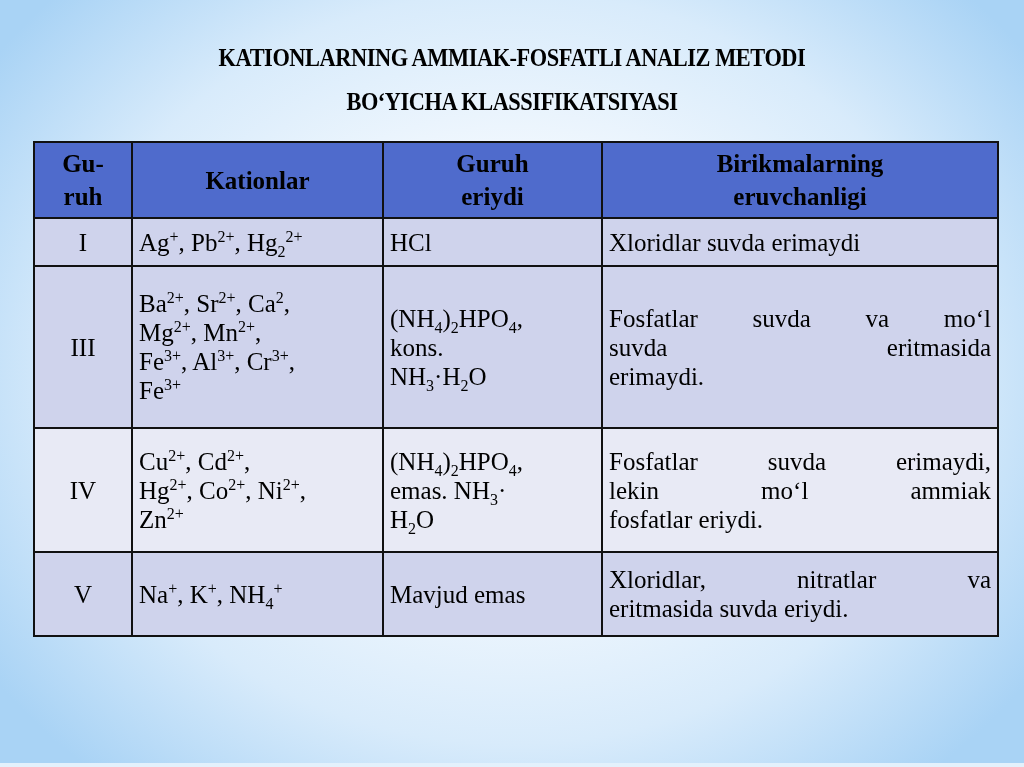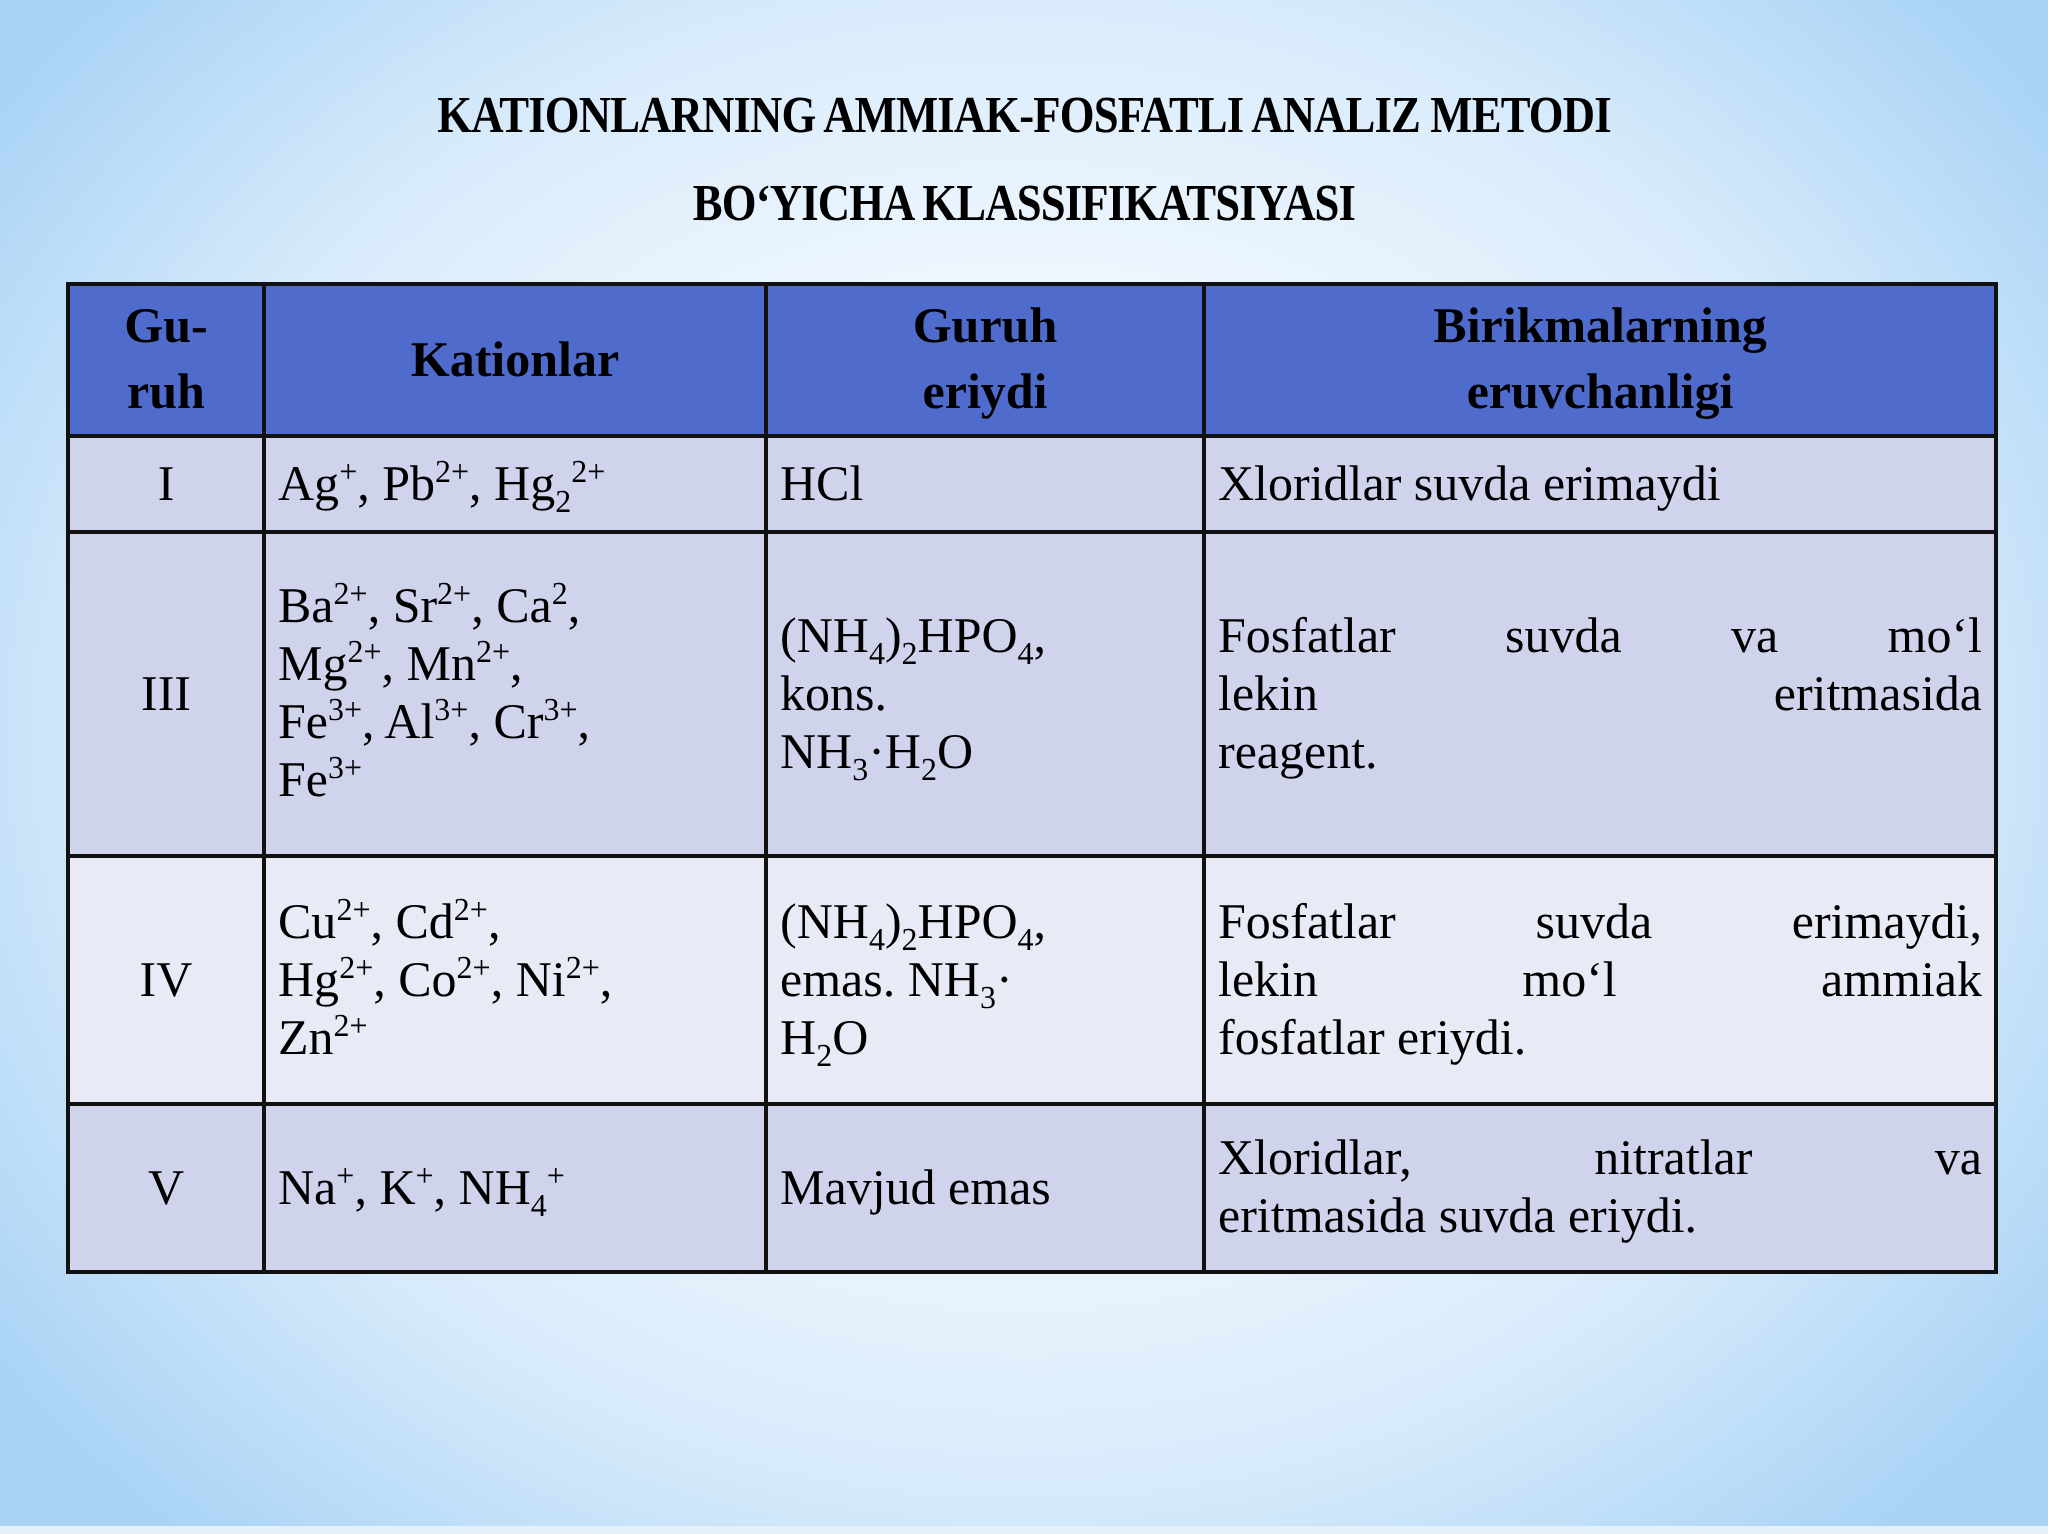--- a/index.html
+++ b/index.html
@@ -94,22 +94,22 @@
         <span class="line"><span>Fe</span><sup>3+</sup><span>, Al</span><sup>3+</sup><span>, Cr</span><sup>3+</sup><span>,</span></span>
         <span class="line"><span>Fe</span><sup>3+</sup></span>
       </td>
       <td>
         <span class="line"><span>(NH</span><sub>4</sub><span>)</span><sub>2</sub><span>HPO</span><sub>4</sub><span>,</span></span>
         <span class="line">kons.</span>
         <span class="line"><span>NH</span><sub>3</sub><span>·H</span><sub>2</sub><span>O</span></span>
       </td>
       <td class="just">
         <span class="line">Fosfatlar suvda va mo‘l</span>
-        <span class="line">lekin eritmasida</span>
-        <span class="line last">reagent.</span>
+        <span class="line">suvda eritmasida</span>
+        <span class="line last">erimaydi.</span>
       </td>
     </tr>
 
     <tr class="even" style="height:124px">
       <td class="num">IV</td>
       <td>
         <span class="line"><span>Cu</span><sup>2+</sup><span>, Cd</span><sup>2+</sup><span>,</span></span>
         <span class="line" style="white-space:nowrap"><span>Hg</span><sup>2+</sup><span>, Co</span><sup>2+</sup><span>, Ni</span><sup>2+</sup><span>,</span></span>
         <span class="line"><span>Zn</span><sup>2+</sup></span>
       </td>

